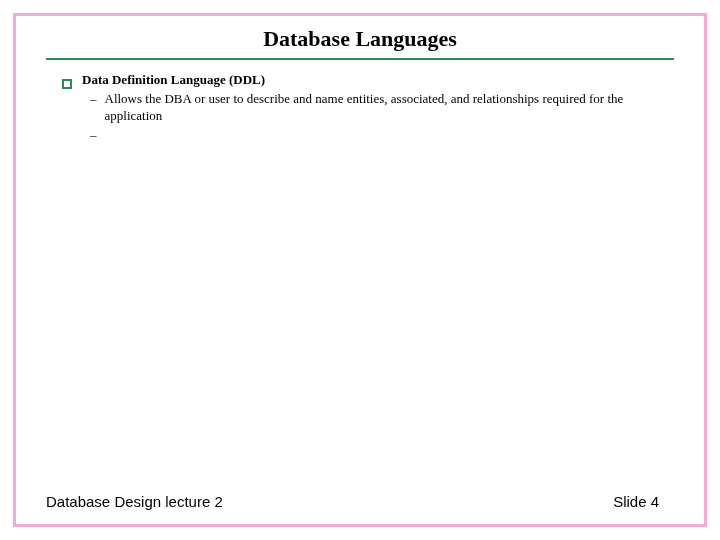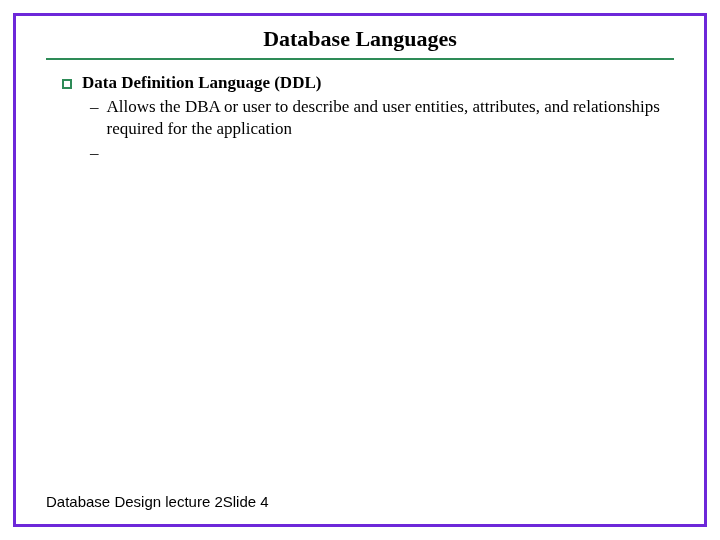--- a/index.html
+++ b/index.html
@@ -13,41 +13,41 @@
       background: #fff;
       font-family: "Times New Roman", Times, serif;
       position: relative;
     }
     .slide-frame {
       position: absolute;
       top: 13px;
       left: 13px;
       right: 13px;
       bottom: 13px;
-      border: 3px solid #6d28d9;
+      border: 3px solid #f9a8d4;
       background: #fff;
     }
     .title-area {
       text-align: center;
       padding-top: 10px;
       padding-bottom: 4px;
     }
     .slide-title {
       font-size: 22px;
       font-weight: bold;
       color: #000;
     }
     .title-rule {
       margin: 2px 30px 0 30px;
       border: none;
       border-top: 2px solid #2e8b57;
     }
     .content {
       padding: 12px 30px 0 46px;
-      font-size: 17px;
+      font-size: 13px;
       color: #000;
       line-height: 1.3;
     }
     .bullet-row {
       display: flex;
       align-items: flex-start;
       gap: 10px;
       margin-bottom: 2px;
     }
     .square-bullet {
@@ -70,22 +70,23 @@
       margin-bottom: 2px;
     }
     .dash {
       color: #000;
       flex-shrink: 0;
     }
     .footer {
       position: absolute;
       bottom: 14px;
       left: 30px;
-      right: 20px;
+      right: 45px;
       display: flex;
+      justify-content: space-between;
       font-family: Arial, Helvetica, sans-serif;
       font-size: 15px;
       color: #000;
     }
   </style>
 </head>
 <body>
 
 <div class="slide-frame">
   <div class="title-area">
@@ -94,21 +95,21 @@
   <hr class="title-rule">
 
   <div class="content">
     <div class="bullet-row">
       <span class="square-bullet"></span>
       <span class="bullet-label">Data Definition Language (DDL)</span>
     </div>
     <div class="sub-list">
       <div class="sub-row">
         <span class="dash">–</span>
-        <span>Allows the DBA or user to describe and user entities, attributes, and relationships required for the application</span>
+        <span>Allows the DBA or user to describe and name entities, associated, and relationships required for the application</span>
       </div>
       <div class="sub-row">
         <span class="dash">–</span>
       </div>
     </div>
   </div>
 
   <div class="footer">
     <span>Database Design lecture 2</span>
     <span>Slide 4</span>

